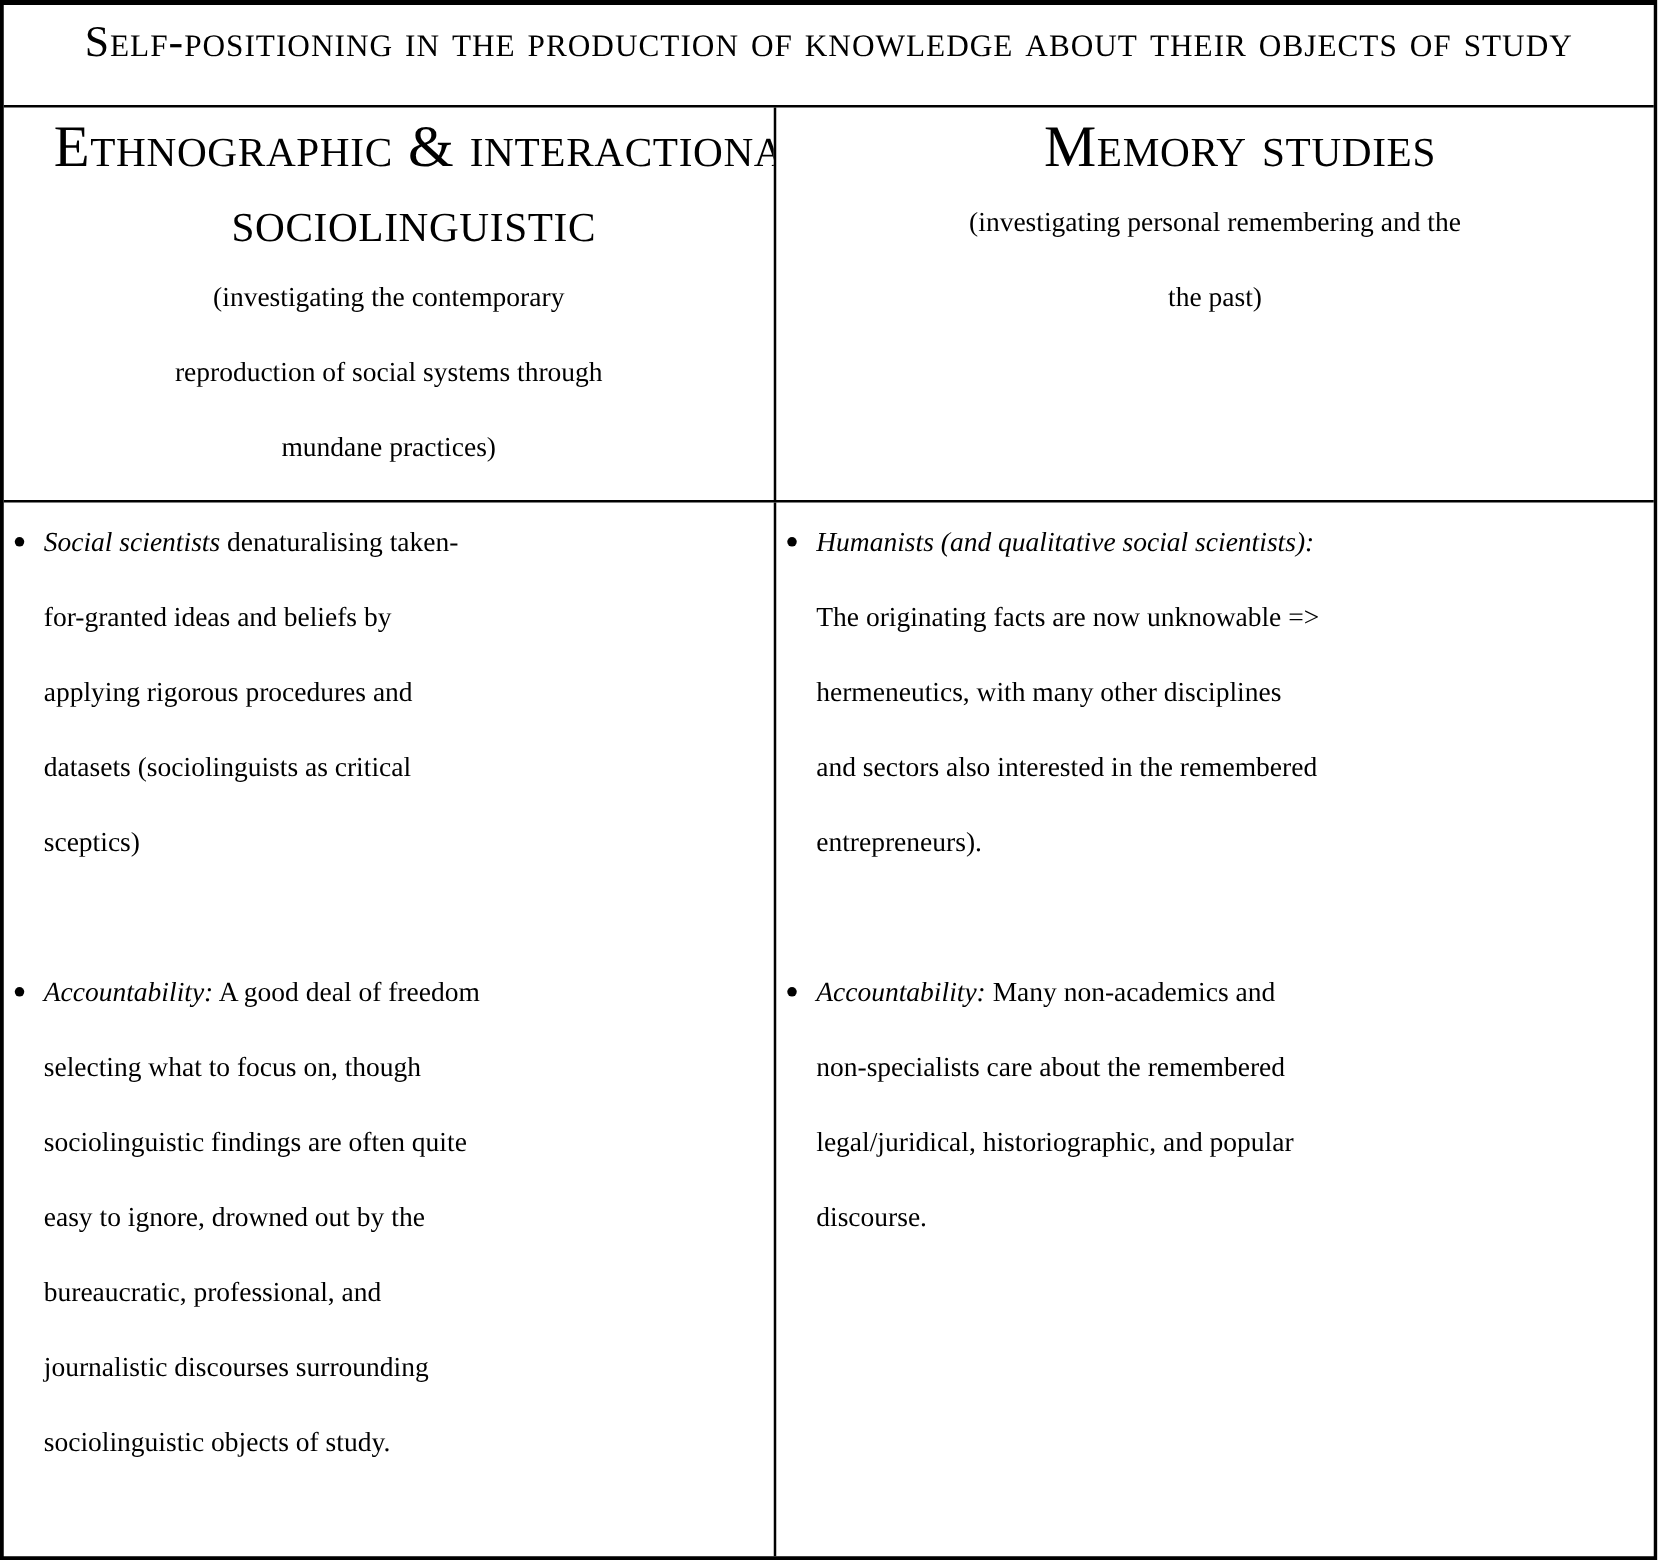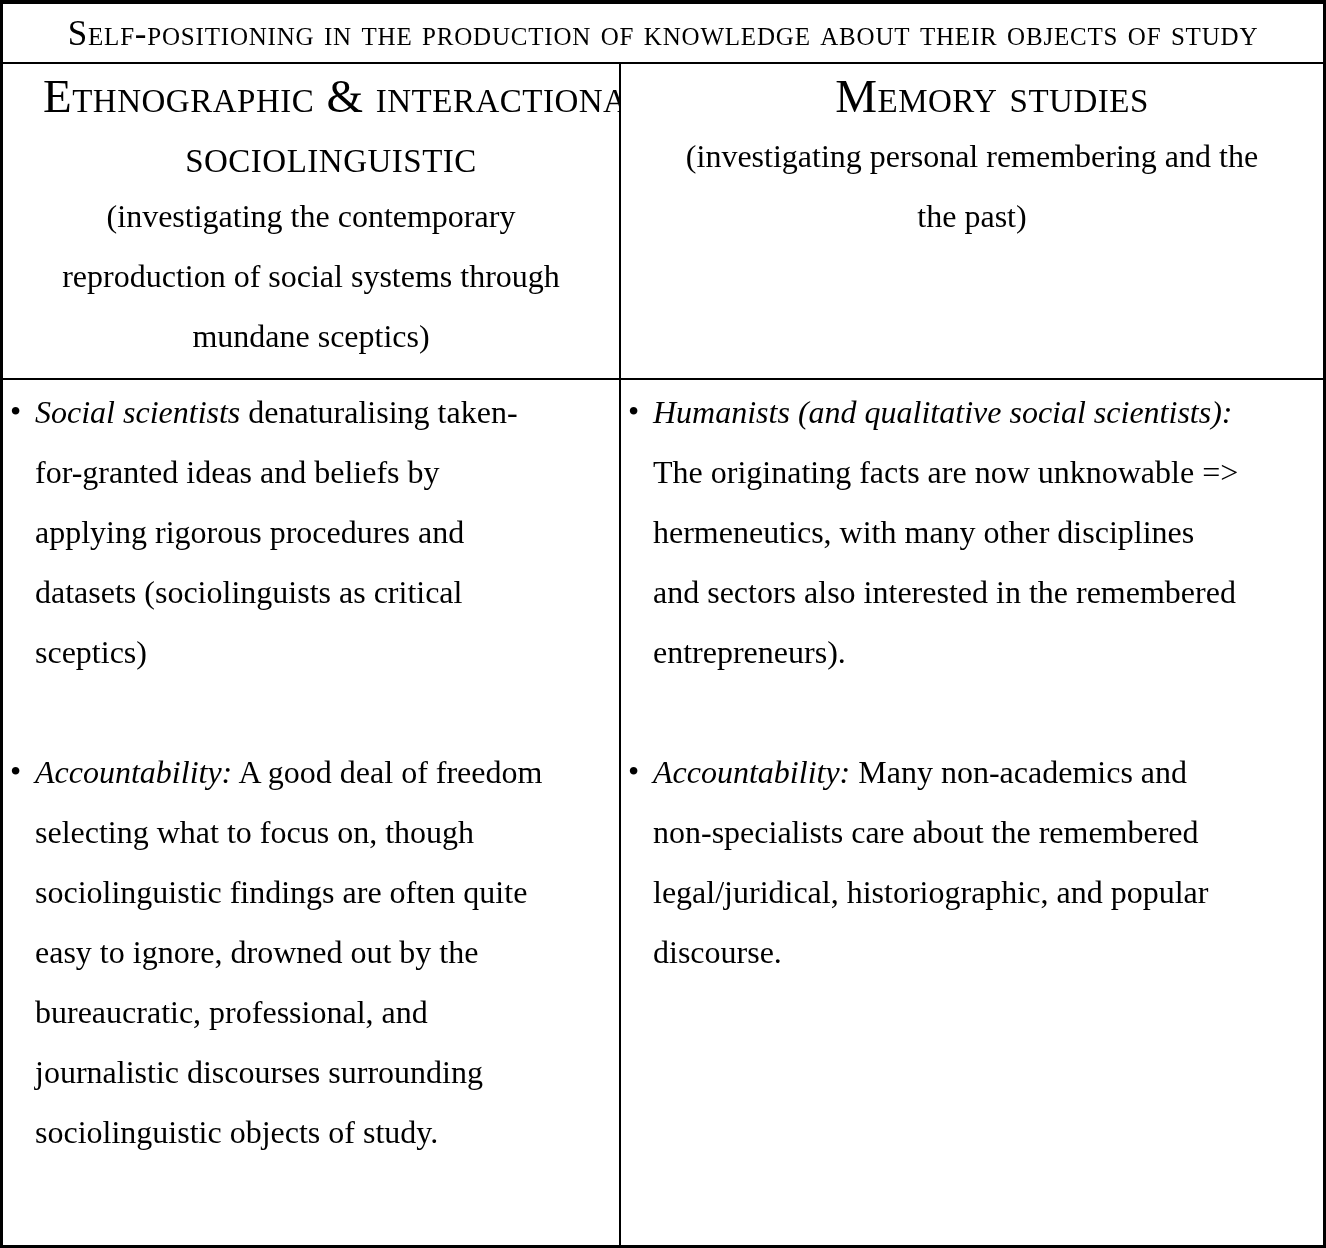--- a/index.html
+++ b/index.html
@@ -18,21 +18,21 @@
     position: absolute;
     inset: 0;
     border: 3px solid #000;
     border-top-width: 4px;
     display: flex;
     flex-direction: column;
   }
 
   
   .title-row {
-    height: 60px;
+    height: 82px;
     border-bottom: 2px solid #000;
     text-align: center;
     padding-top: 8px;
   }
   .title-text {
     font-variant: small-caps;
     font-size: 35px;
     line-height: 44px;
     letter-spacing: 0.8px;
     white-space: nowrap;
@@ -58,21 +58,21 @@
   .ln {
     height: 60px;
     line-height: 60px;
     white-space: nowrap;
   }
   .sc {
     font-variant: small-caps;
     font-size: 35px;
     letter-spacing: 0.5px;
   }
-  .hcell .ln, .bcell .ln { font-size: 32px; }
+  .hcell .ln, .bcell .ln { font-size: 22px; }
   .hcell .ln.sc { font-size: 47px; margin-left: 40px; }
 
   
   .body-row { flex: 1; }
   .bcell {
     padding-top: 2px;
     overflow: hidden;
   }
   .b-item {
     position: relative;
@@ -98,21 +98,21 @@
     <div class="title-row">
       <div class="title-text">Self-positioning in the production of knowledge about their objects of study</div>
     </div>
 
     <div class="header-row cols">
       <div class="hcell cell-left">
         <div class="ln sc">Ethnographic &amp; interactional</div>
         <div class="ln sc">sociolinguistic</div>
         <div class="ln">(investigating the contemporary</div>
         <div class="ln">reproduction of social systems through</div>
-        <div class="ln">mundane sceptics)</div>
+        <div class="ln">mundane practices)</div>
       </div>
       <div class="hcell">
         <div class="ln sc">Memory studies</div>
         <div class="ln">(investigating personal remembering and the</div>
         <div class="ln">the past)</div>
       </div>
     </div>
 
     <div class="body-row cols">
 

